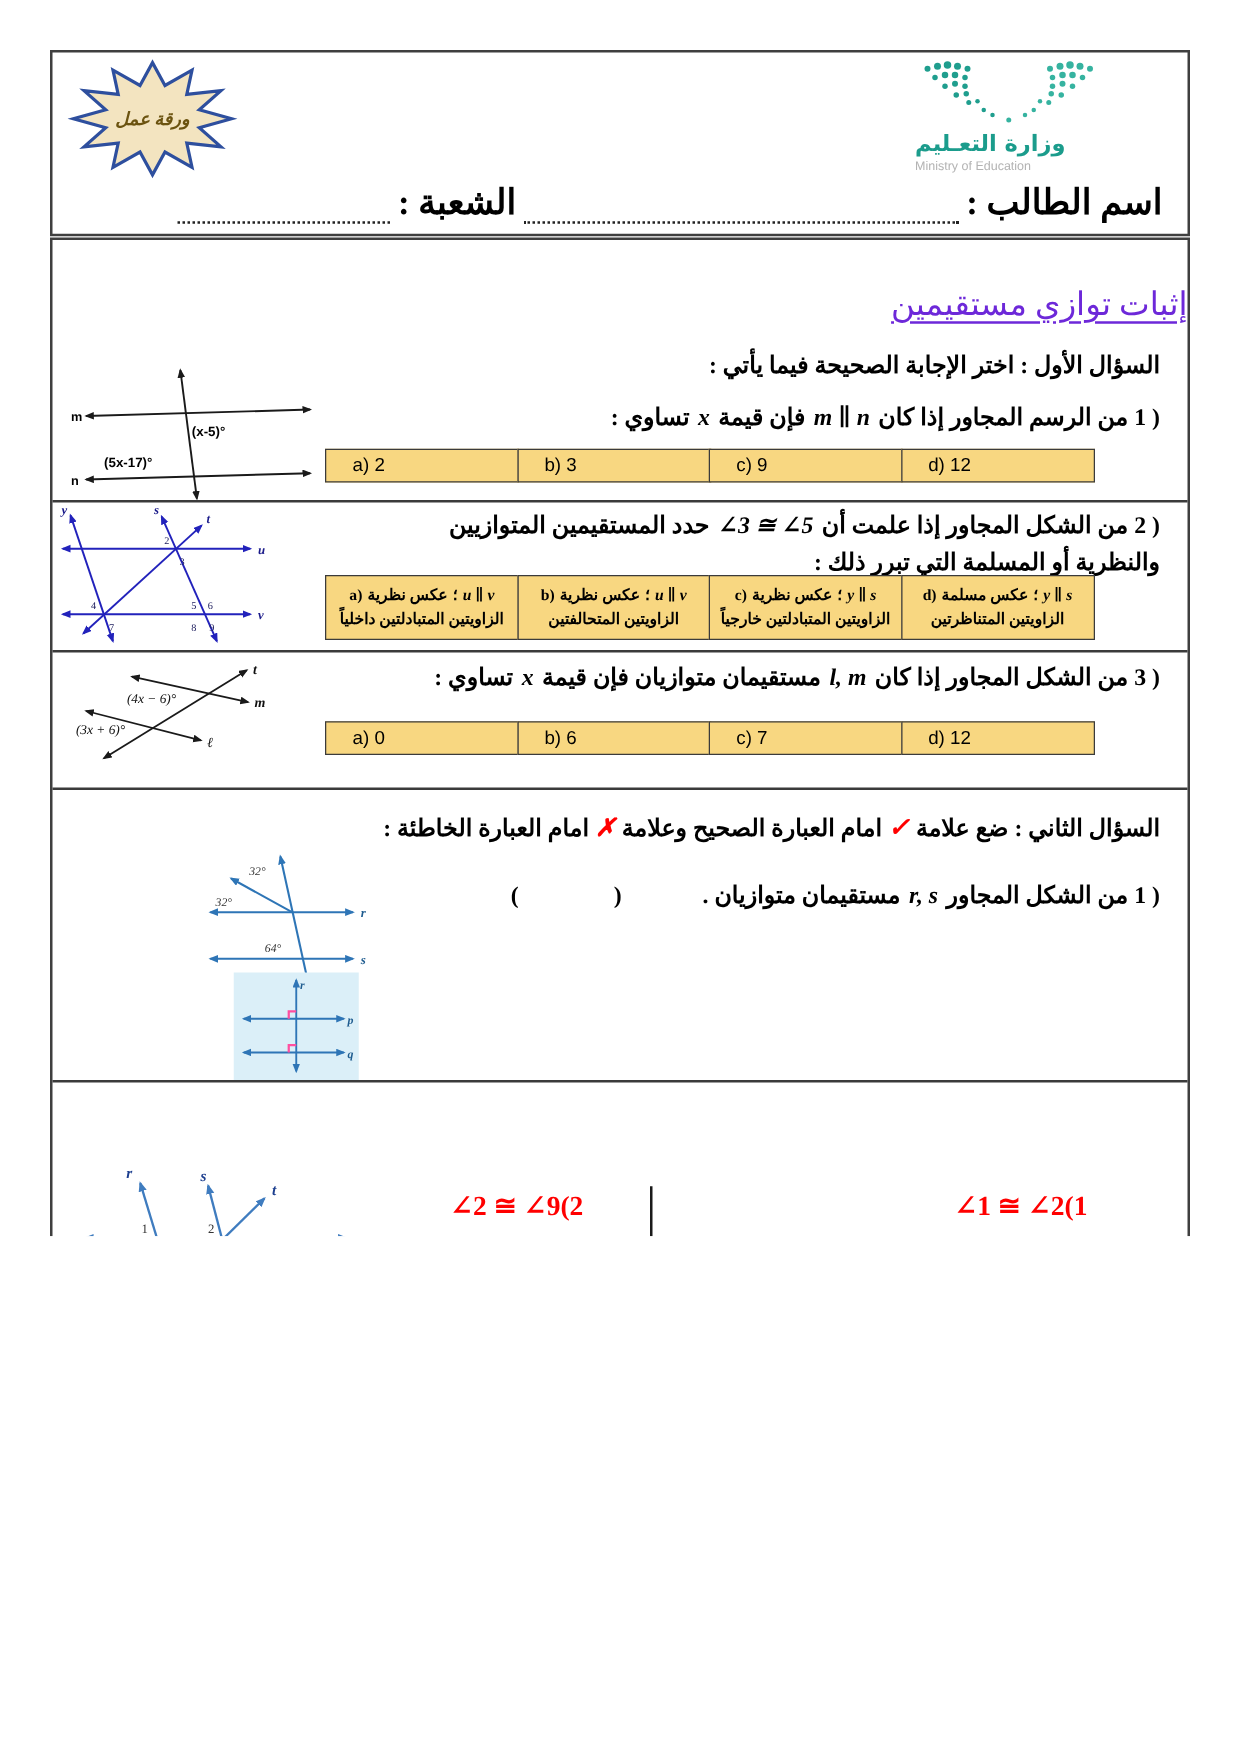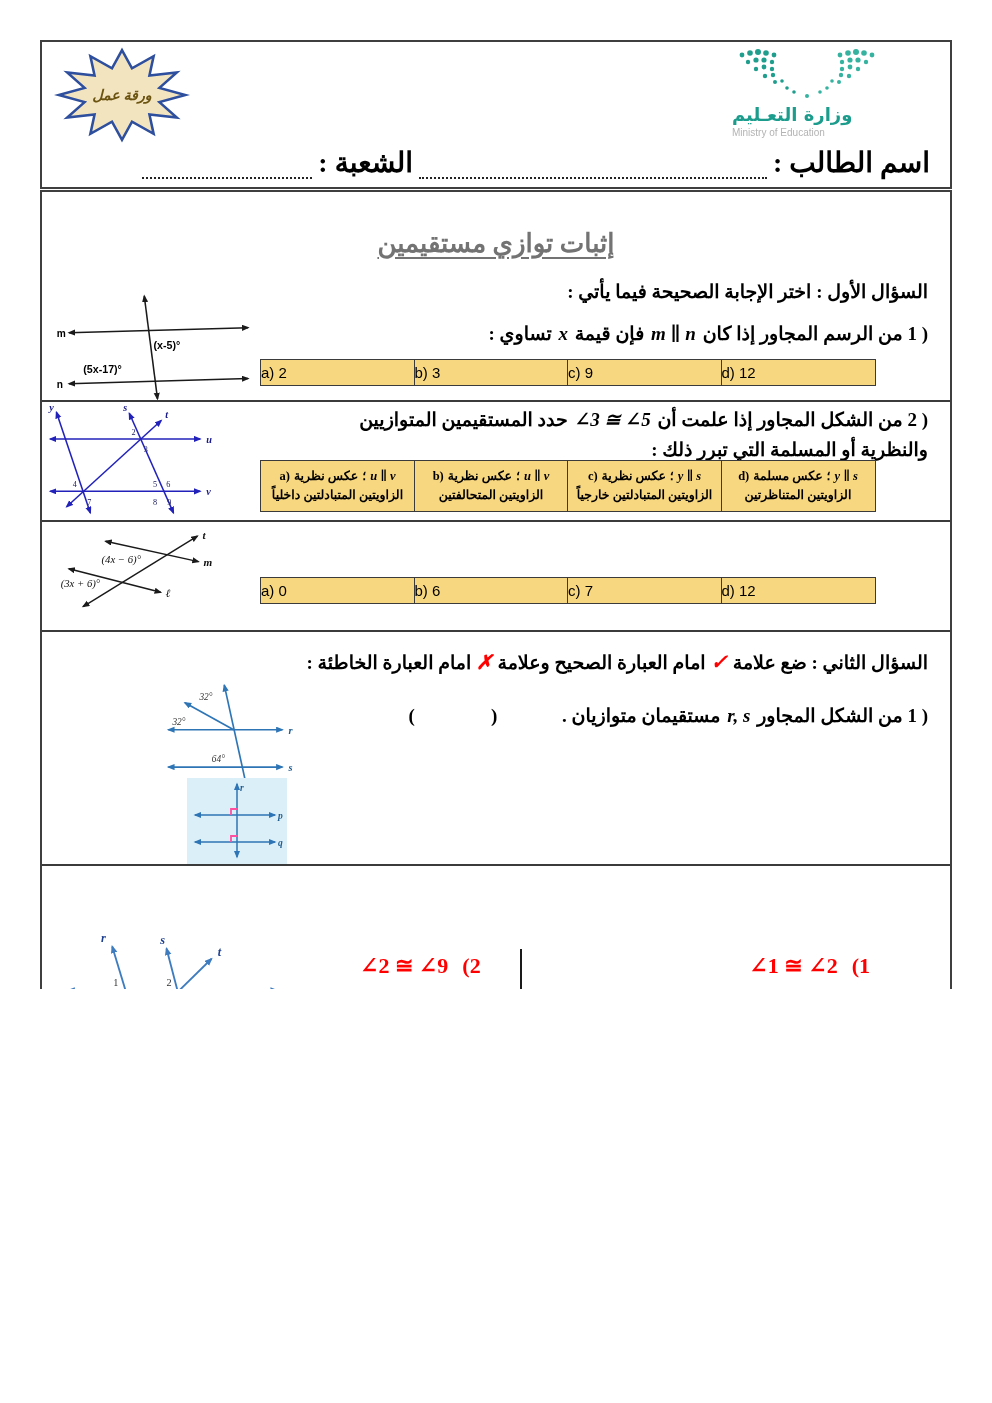--- a/index.html
+++ b/index.html
@@ -9,42 +9,42 @@
   .badge{position:absolute;left:12px;top:2px;width:136px;height:102px;}
   .ministry{position:absolute;right:18px;top:6px;width:200px;text-align:left;}
   .m-ar{font-size:18px;font-weight:bold;color:#1b9c8c;font-family:"DejaVu Sans",sans-serif;}
   .m-en{font-size:10px;color:#b3b3b3;font-family:"Liberation Sans",sans-serif;margin-top:2px;}
   .namerow{position:absolute;left:100px;right:20px;bottom:8px;display:flex;direction:rtl;align-items:flex-end;gap:6px;}
   .namerow .lbl{font-size:28px;font-weight:bold;white-space:nowrap;}
   .dots{border-bottom:2.5px dotted #222;height:22px;}
   .d1{width:348px;} .d2{flex:1;}
   .main{position:absolute;left:40px;top:190px;width:908px;height:1170px;border:2px solid #3f3f3f;background:#fff;}
   .hrline{position:absolute;left:0;right:0;height:1.7px;background:#3b3b3b;}
-  .title{position:absolute;left:0;right:0;top:36px;text-align:center;font-size:26px;font-weight:bold;
-         color:#737373;text-decoration:underline;text-underline-offset:5px;}
+  .title{position:absolute;left:0;right:0;top:36px;text-align:right;font-size:26px;font-weight:normal;
+         color:#6d28d9;text-decoration:underline;text-underline-offset:5px;}
   .q{position:absolute;direction:rtl;text-align:right;font-size:19px;font-weight:600;white-space:nowrap;}
   .q .u{text-underline-offset:4px;font-weight:bold;}
   .q .mth{font-style:italic;font-weight:bold;padding:0 2px;}
   .qnum{font-weight:600;}
   .ansrow{position:absolute;display:flex;direction:ltr;font-family:"Liberation Sans","DejaVu Sans",sans-serif;}
   .acell{width:155px;height:27px;background:#f8d781;border:1.5px solid #3b3b3b;margin-left:-1.5px;
-         display:flex;align-items:center;padding-left:0;font-size:15px;box-sizing:border-box;text-align:right;}
+         display:flex;align-items:center;padding-left:21px;font-size:15px;box-sizing:border-box;text-align:right;}
   .acell:first-child{margin-left:0;}
   .optrow{position:absolute;display:flex;direction:ltr;}
   .ocell{width:155px;height:52px;background:#f8d781;border:1.5px solid #3b3b3b;margin-left:-1.5px;
          box-sizing:border-box;display:flex;flex-direction:column;justify-content:center;align-items:center;
          font-size:12.5px;font-weight:bold;line-height:1.55;}
   .ocell:first-child{margin-left:0;}
   .oline1{display:flex;direction:ltr;gap:4px;align-items:baseline;}
   .oline1 .om{font-style:italic;}
   .red{color:#f00;font-weight:bold;}
   .chk{font-size:21px;font-style:italic;}
   .xmark{font-size:20px;font-style:italic;}
   .blank{white-space:pre;font-weight:600;}
-  .given{position:absolute;display:flex;direction:ltr;gap:14px;align-items:flex-end;
+  .given{position:absolute;display:flex;direction:ltr;gap:0;align-items:flex-end;
          color:#f00;font-weight:bold;font-size:22px;}
   .vdiv{position:absolute;width:1.5px;background:#1a1a1a;}
   .figure{position:absolute;}
   .figbg{background:#dbeff8;}
   .sig{position:absolute;font-size:15px;font-weight:bold;font-style:italic;transform:rotate(-2deg);
        color:#111;white-space:nowrap;direction:rtl;}
   svg text{font-family:"Liberation Serif","DejaVu Serif",serif;}
   .sanslab{font-family:"Liberation Sans","DejaVu Sans",sans-serif !important;}
 </style>
 </head>
@@ -230,20 +230,28 @@
           <span dir="rtl">عكس مسلمة</span>
           <span>؛</span>
           <span class="om">y ∥ s</span>
         </div>
         <div dir="rtl">الزاويتين المتناظرتين</div>
       </div>
     </div>
 
     <div class="hrline" style="top:328px;"></div>
 
+    <div class="q" style="top:338px;right:22px;">
+      <span class="qnum" dir="ltr">3 )</span>
+      <span>من الشكل المجاور إذا كان</span>
+      <span class="mth" dir="ltr">l, m</span>
+      <span>مستقيمان متوازيان فإن قيمة</span>
+      <span class="mth" dir="ltr">x</span>
+      <span>تساوي :</span>
+    </div>
 
     <svg class="figure" style="left:10px;top:336px;" width="200" height="102" viewBox="0 0 195 100">
       <defs>
           <marker id="arK2" orient="auto-start-reverse" markerUnits="userSpaceOnUse" markerWidth="9" markerHeight="8" refX="6" refY="3">
             <path d="M0,0 L7.5,3 L0,6 Z" fill="#1a1a1a"></path>
           </marker>
         </defs>
       <g stroke="#1a1a1a" stroke-width="1.4">
         <line x1="30" y1="77" x2="142" y2="8" marker-start="url(#arK2)" marker-end="url(#arK2)"></line>
         <line x1="52" y1="13" x2="143" y2="33" marker-start="url(#arK2)" marker-end="url(#arK2)"></line>

